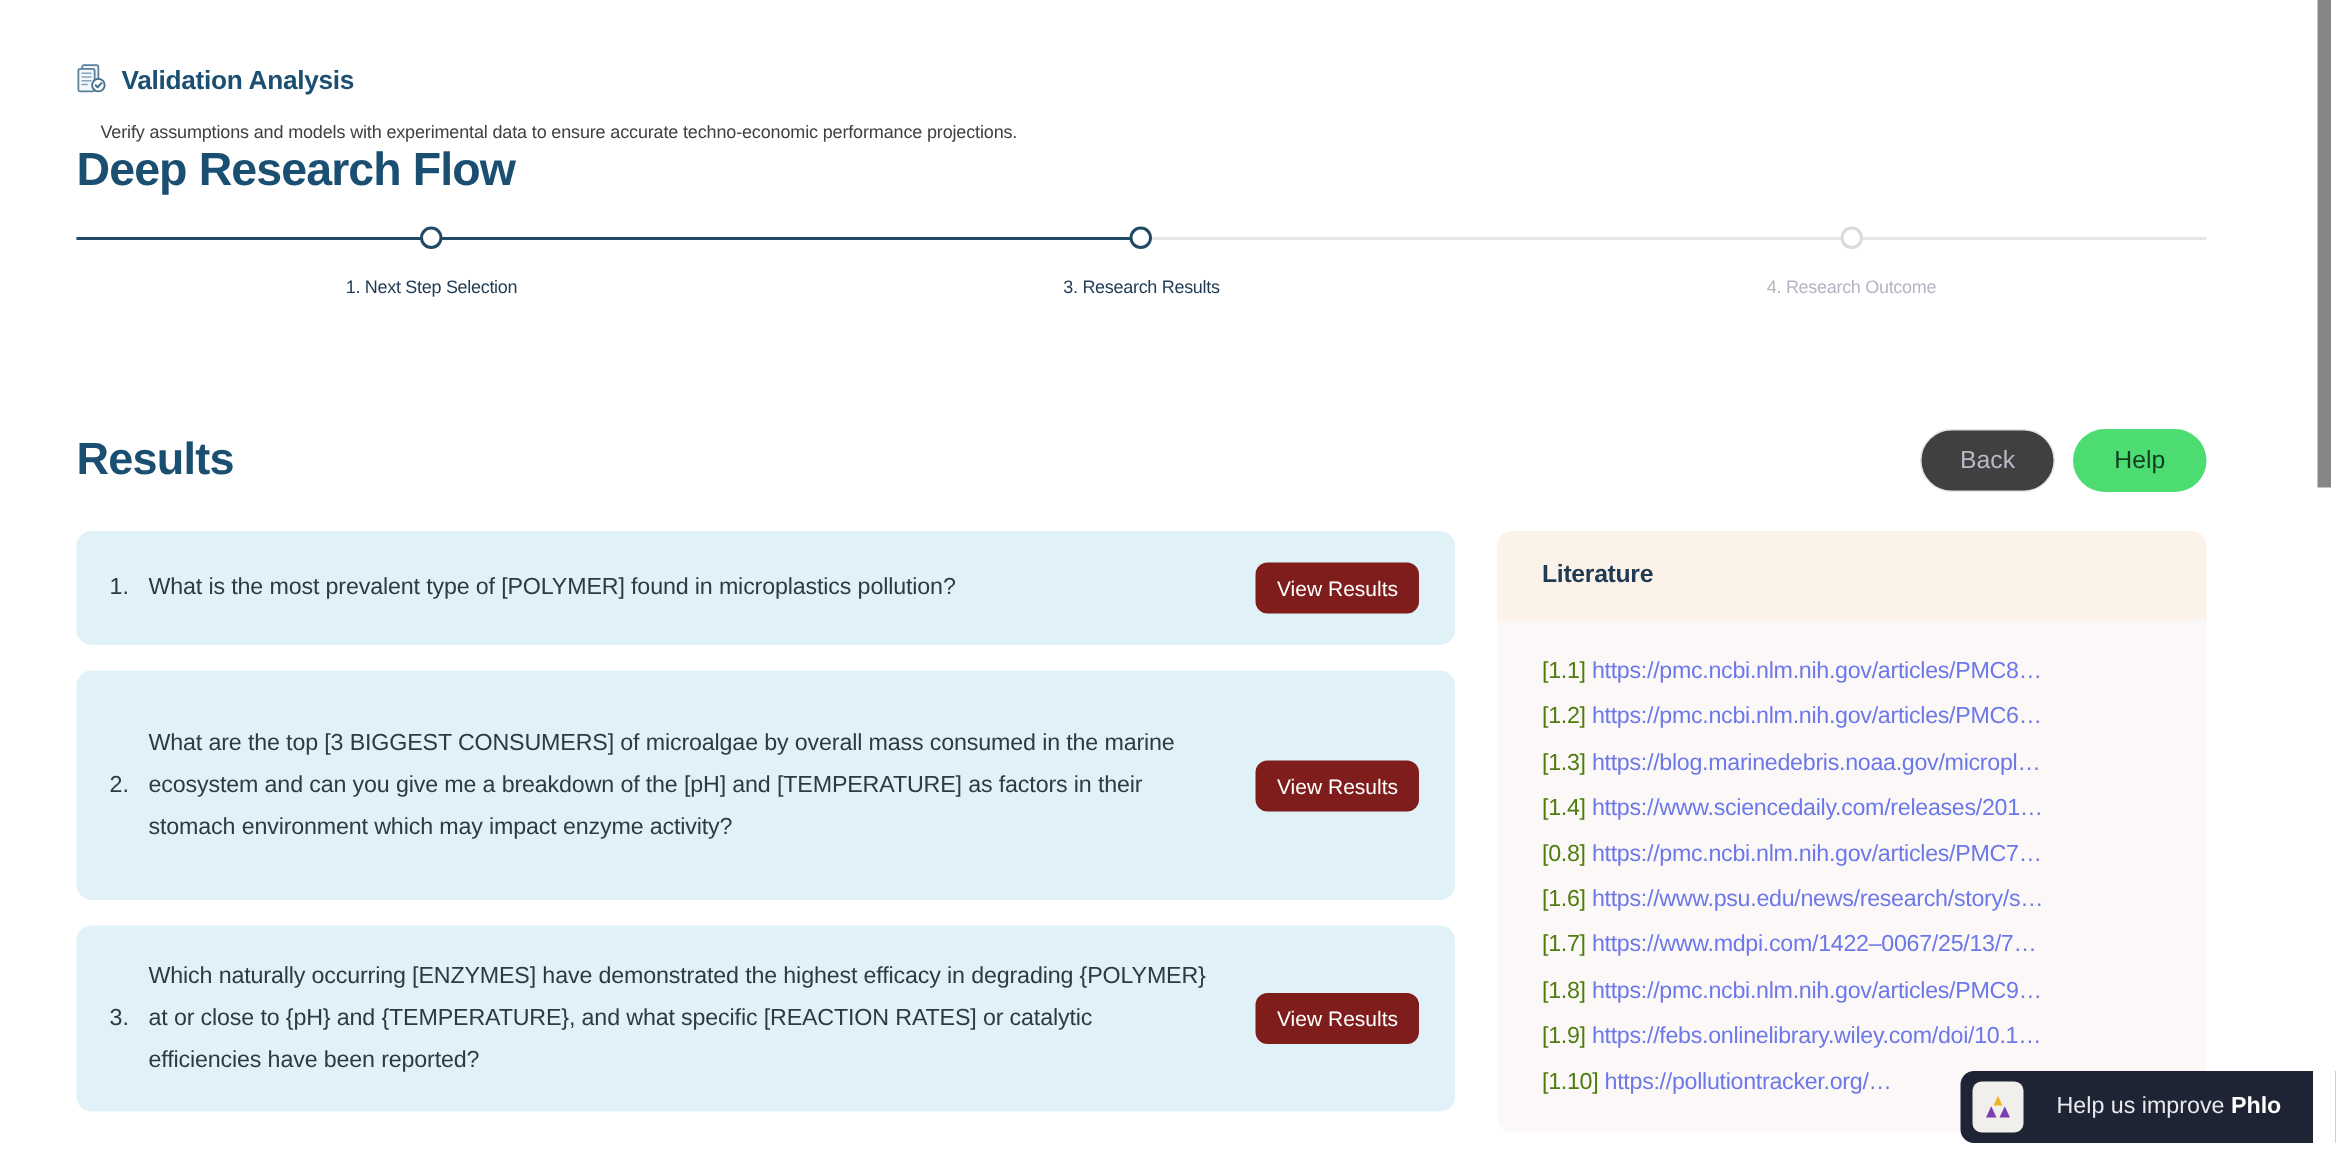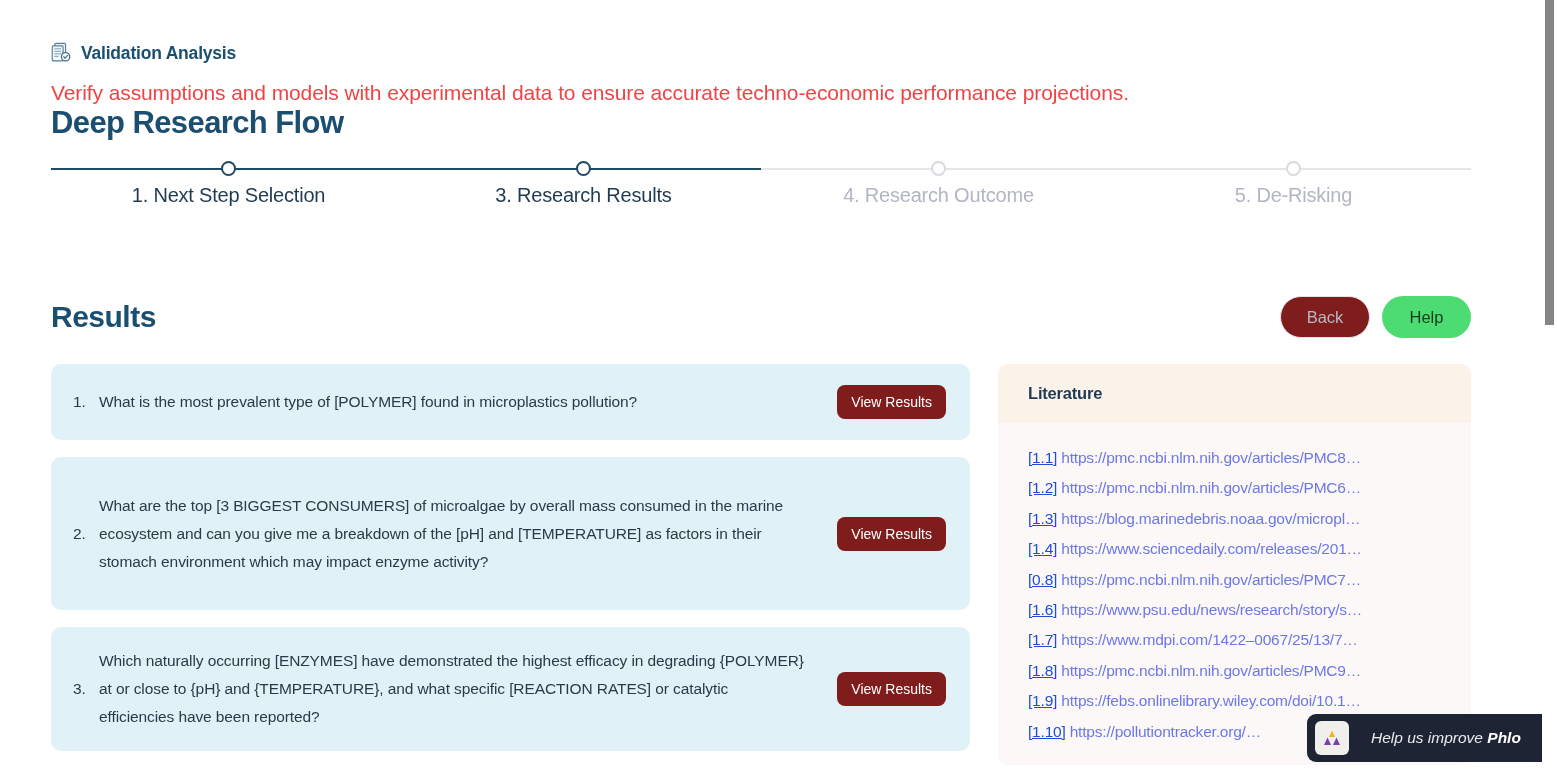--- a/index.html
+++ b/index.html
@@ -59,23 +59,24 @@
     display: block;
   }
   .sec-title {
     font-size: 17.5px;
     font-weight: bold;
     color: #1b4f72;
     letter-spacing: -0.2px;
   }
   .sec-sub {
     margin-top: 17px;
-    font-size: 21px;
-    color: #ef4444;
+    font-size: 12px;
+    color: #404040;
     letter-spacing: -0.1px;
+    margin-left: 16px;
   }
 
   
   .flow-title {
     font-size: 31px;
     font-weight: bold;
     color: #1b4f72;
     letter-spacing: -0.6px;
   }
 
@@ -122,22 +123,22 @@
     border-radius: 50%;
     background: #ffffff;
     border: 2.3px solid #d9d9df;
     box-sizing: border-box;
   }
   .step.done .step-dot,
   .step.current .step-dot {
     border-color: #1f4965;
   }
   .step-label {
-    margin-top: 8px;
-    font-size: 20px;
+    margin-top: 18px;
+    font-size: 12px;
     color: #b3b6c2;
     letter-spacing: -0.2px;
     white-space: nowrap;
   }
   .step.done .step-label,
   .step.current .step-label {
     color: #1f3a52;
   }
 
   
@@ -156,21 +157,21 @@
   }
   .nav-btns {
     display: flex;
     align-items: center;
     gap: 12px;
   }
   .btn-back {
     width: 90px;
     height: 42px;
     border-radius: 21px;
-    background: #7f1d1d;
+    background: #404040;
     border: 1px solid #e3e3e8;
     color: #b7bac4;
     font-size: 16.5px;
     font-family: "Liberation Sans", sans-serif;
     cursor: pointer;
   }
   .btn-next {
     width: 89px;
     height: 42px;
     border-radius: 21px;
@@ -261,21 +262,21 @@
     display: block;
     font-size: 15.5px;
     color: #6b78e8;
     line-height: 30.4px;
     white-space: nowrap;
     overflow: hidden;
     text-decoration: none;
     cursor: pointer;
     letter-spacing: -0.2px;
   }
-  .lit-link .lit-idx { color: #1d4ed8; text-decoration: underline; }
+  .lit-link .lit-idx { color: #4d7c0f; }
 
   
   .feedback {
     position: absolute;
     left: 1307px;
     top: 714px;
     width: 255px;
     height: 48px;
     background: #1e2433;
     border-radius: 9px 0 0 9px;
@@ -292,21 +293,20 @@
     display: flex;
     align-items: center;
     justify-content: center;
     flex: 0 0 auto;
   }
   .feedback-text {
     margin-left: 22px;
     font-size: 15.5px;
     color: #e8eaee;
     white-space: nowrap;
-    font-style: italic;
   }
   .feedback-text b { color: #ffffff; }
 </style>
 </head>
 <body>
 
 <div class="page">
 
   <div class="content">
 
@@ -337,24 +337,20 @@
           <div class="step-label">1. Next Step Selection</div>
         </div>
         <div class="step current">
           <div class="step-dot"></div>
           <div class="step-label">3. Research Results</div>
         </div>
         <div class="step">
           <div class="step-dot"></div>
           <div class="step-label">4. Research Outcome</div>
         </div>
-        <div class="step">
-          <div class="step-dot"></div>
-          <div class="step-label">5. De-Risking</div>
-        </div>
       </div>
     </div>
 
     <div class="results-bar">
       <div class="results-title">Results</div>
       <div class="nav-btns">
         <button class="btn-back">Back</button>
         <button class="btn-next">Help</button>
       </div>
     </div>

